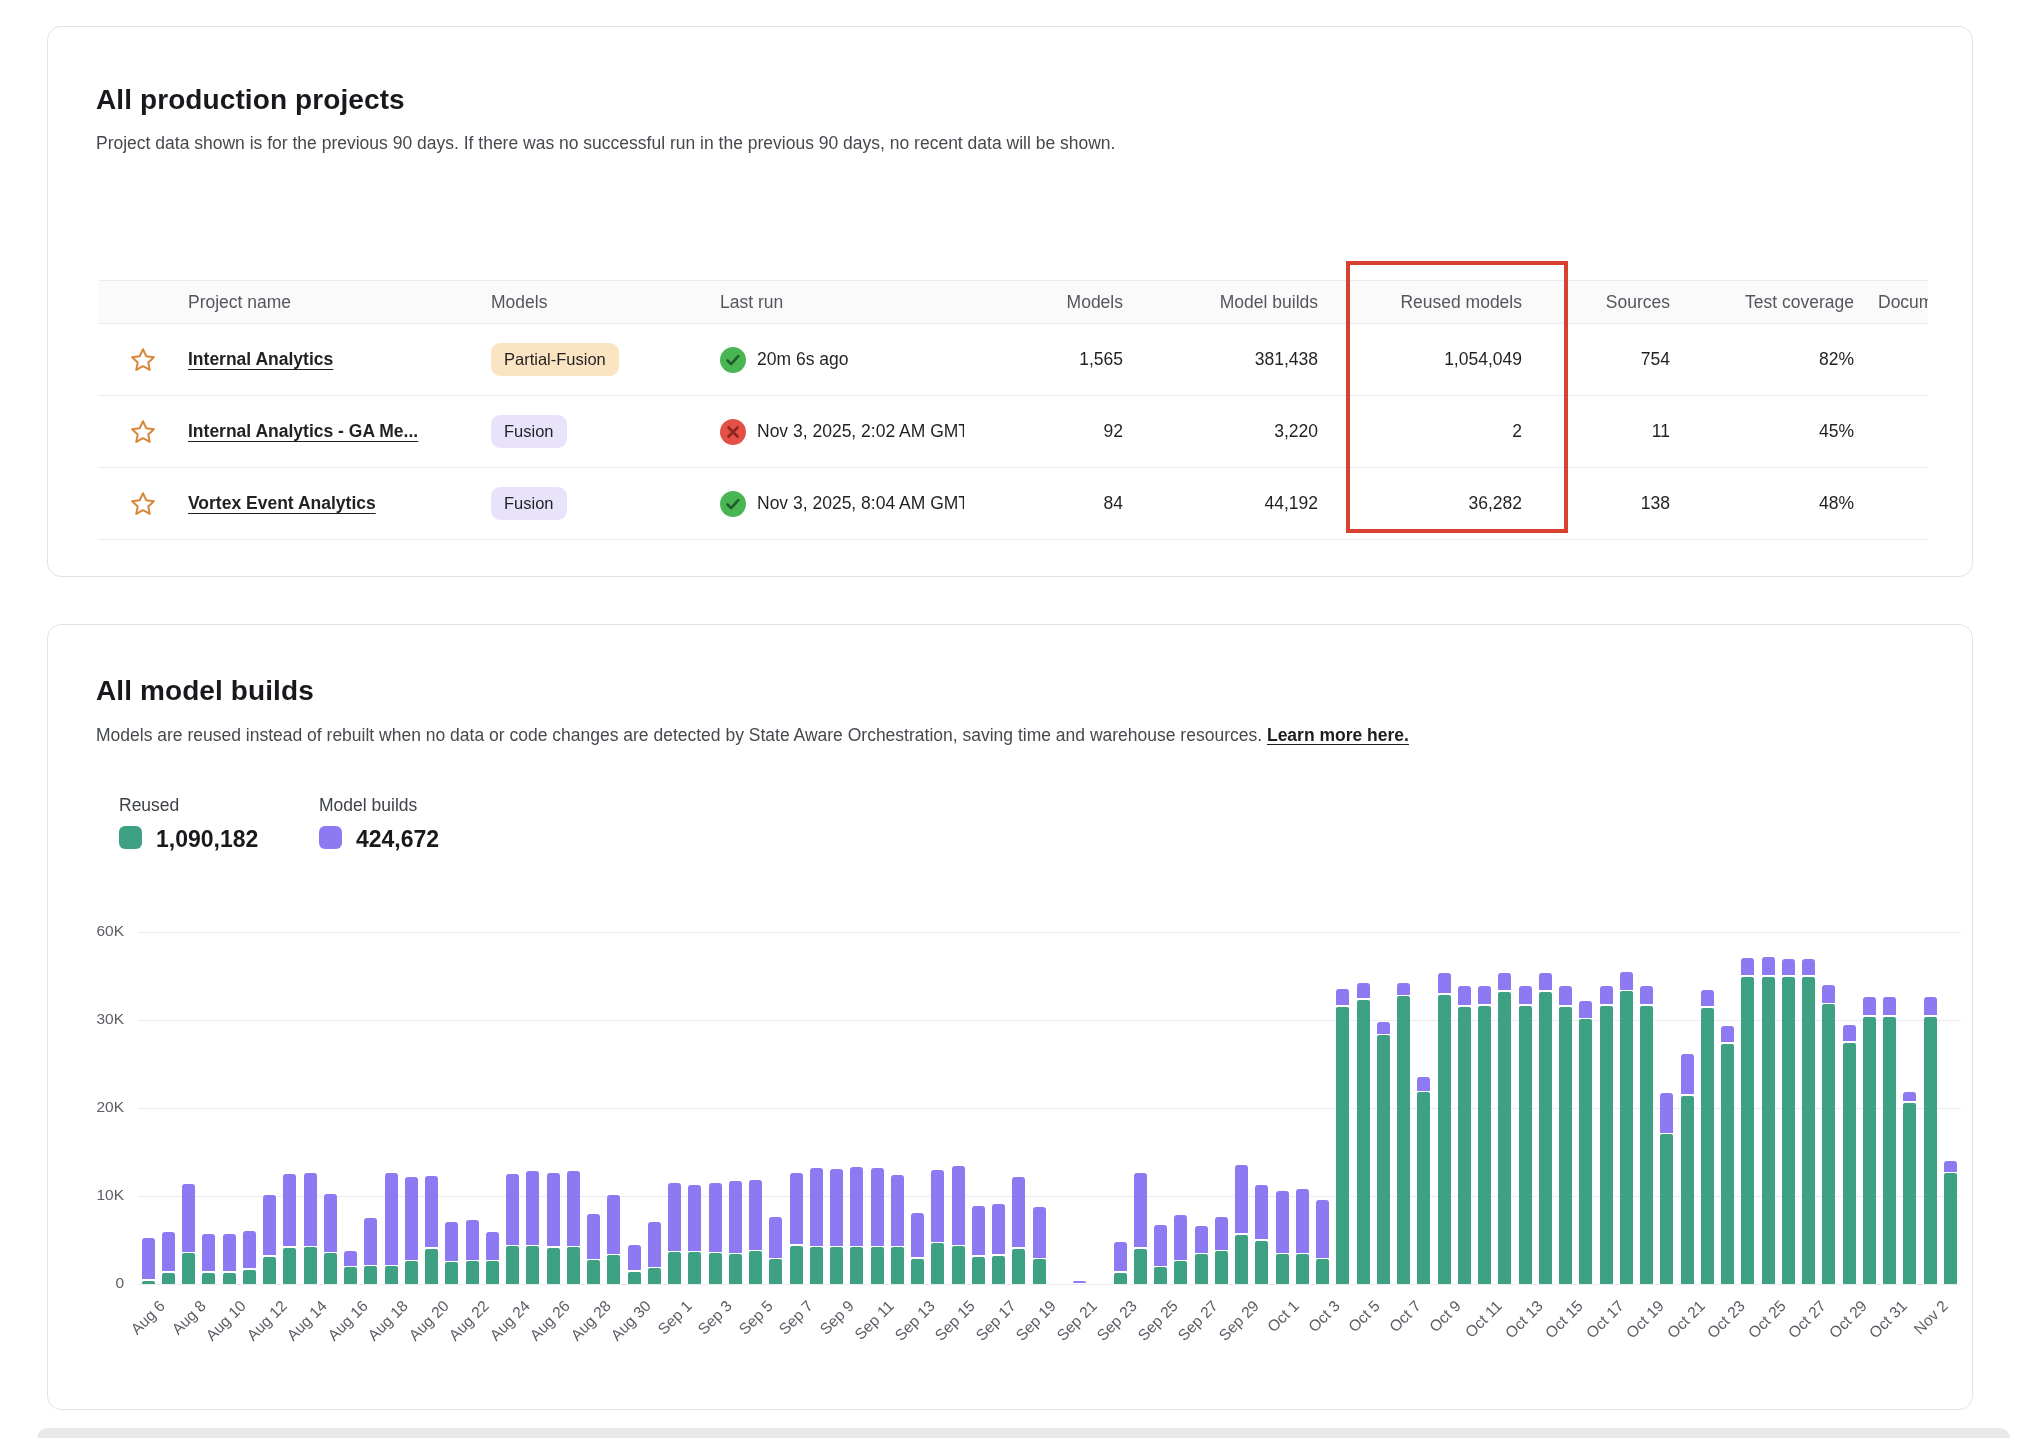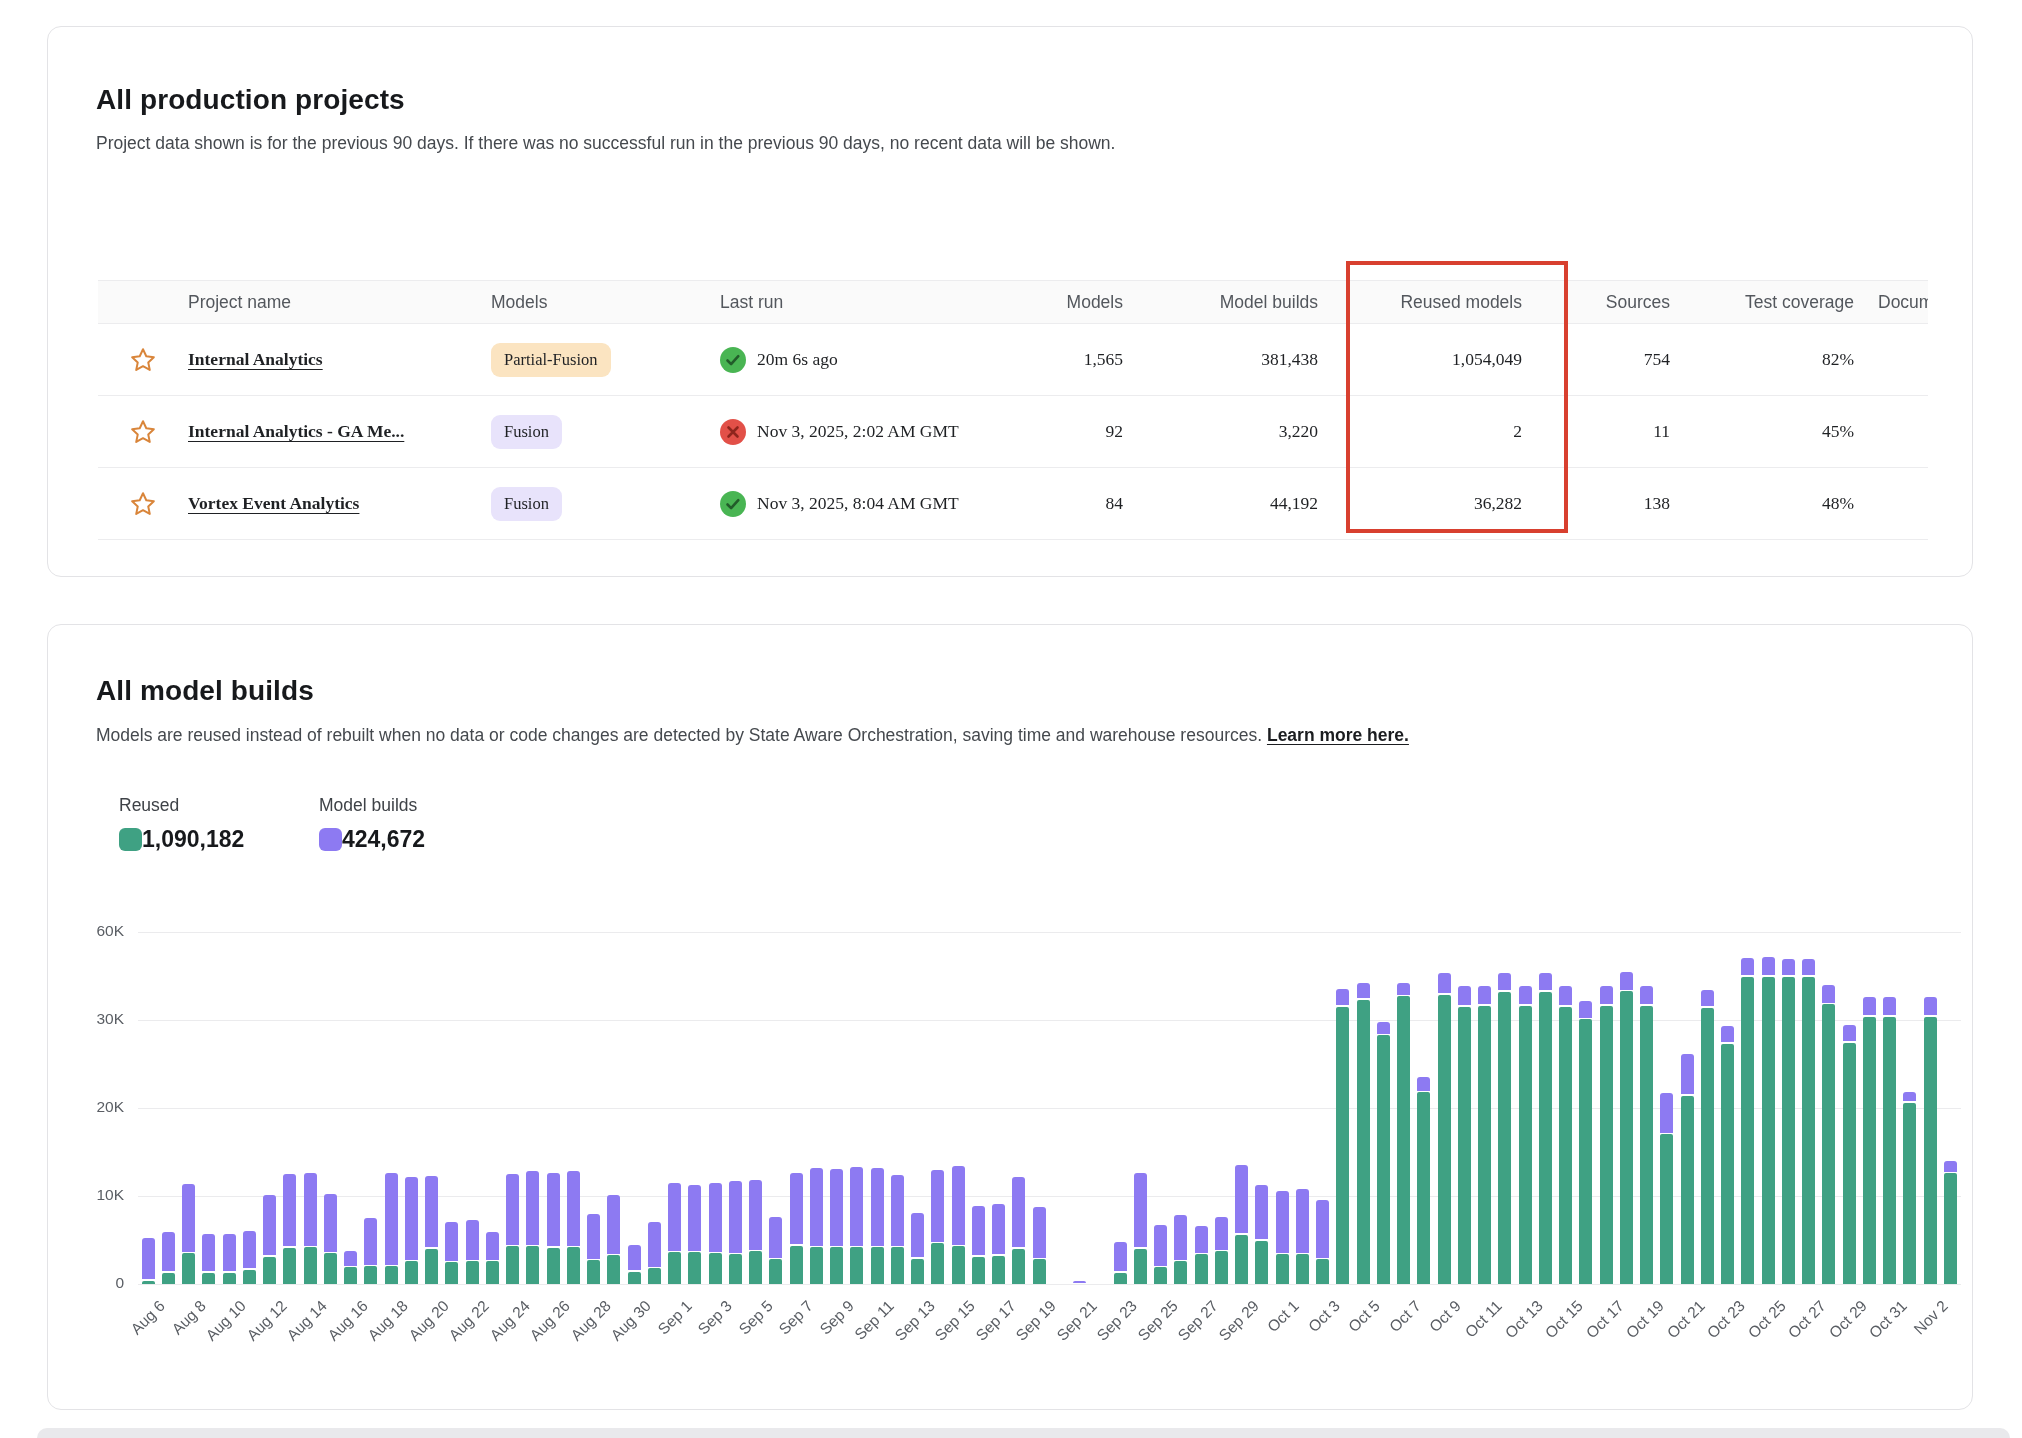--- a/index.html
+++ b/index.html
@@ -34,21 +34,21 @@
   .table-wrap { position:absolute; left:50px; top:253px; width:1830px; overflow:hidden; }
   .tgrid {
     display:grid;
     grid-template-columns:90px 303px 229px 291px 112px 195px 204px 148px 184px 74px;
     align-items:center;
   }
   .thead {
     height:44px; background:#fafafa; color:#53575d; font-size:17.5px;
     border-top:1px solid #ececee; border-bottom:1px solid #ececee;
   }
-  .trow { height:72px; border-bottom:1px solid #ececee; font-size:17.5px; background:#fff;font-family:Liberation Serif, serif; }
+  .trow { height:72px; border-bottom:1px solid #ececee; font-size:17.5px; background:#fff; }
   .cell { overflow:hidden; white-space:nowrap; }
   .c-num { text-align:right; }
   .c-doc { padding-left:24px; }
   .star-cell { display:flex; justify-content:center; }
   .star-btn { background:none; border:none; cursor:pointer; width:34px; height:34px; display:flex; align-items:center; justify-content:center; }
   .proj-link { font-weight:600; color:#1f2124; text-decoration:underline; text-underline-offset:4px; cursor:pointer; }
   .badge {
     display:inline-block; font-size:16.5px; color:#1f2124; padding:7px 13px; border-radius:9px;
   }
   .badge-partial { background:#fbe4c1; }
@@ -65,21 +65,21 @@
     position:absolute; left:1617px; top:94px; width:290px; height:43px;
     border:1.5px solid #c7cace; border-radius:10px; background:#fff;
     display:flex; align-items:center; gap:12px; padding:0 16px; font-size:17.5px; color:#24262a;
     cursor:pointer;
   }
   .env-select .val { margin-left:2px; }
   .env-select svg { margin-left:auto; }
 
   .legend-item { position:absolute; top:170px; }
   .legend-item .lg-label { font-size:17.5px; color:#3e4247; display:block; margin-bottom:10px; }
-  .lg-valrow { display:flex; align-items:center; gap:0; }
+  .lg-valrow { display:flex; align-items:flex-start; gap:14px; }
   .lg-swatch { width:23px; height:23px; border-radius:6px; display:inline-block; }
   .lg-value { font-size:23px; font-weight:600; color:#17191c; }
   .legend-reused { left:71px; }
   .legend-builds { left:271px; }
 
   
   .chart-plot { position:absolute; left:90px; top:307px; width:1823px; height:352px; }
   .gridline { position:absolute; left:0; width:100%; height:1px; background:#ebebed; }
   .bars { position:absolute; left:0; top:0; width:100%; height:100%; display:flex; align-items:flex-end; }
   .bar-slot { flex:1 1 0; height:100%; display:flex; align-items:flex-end; justify-content:center; }

